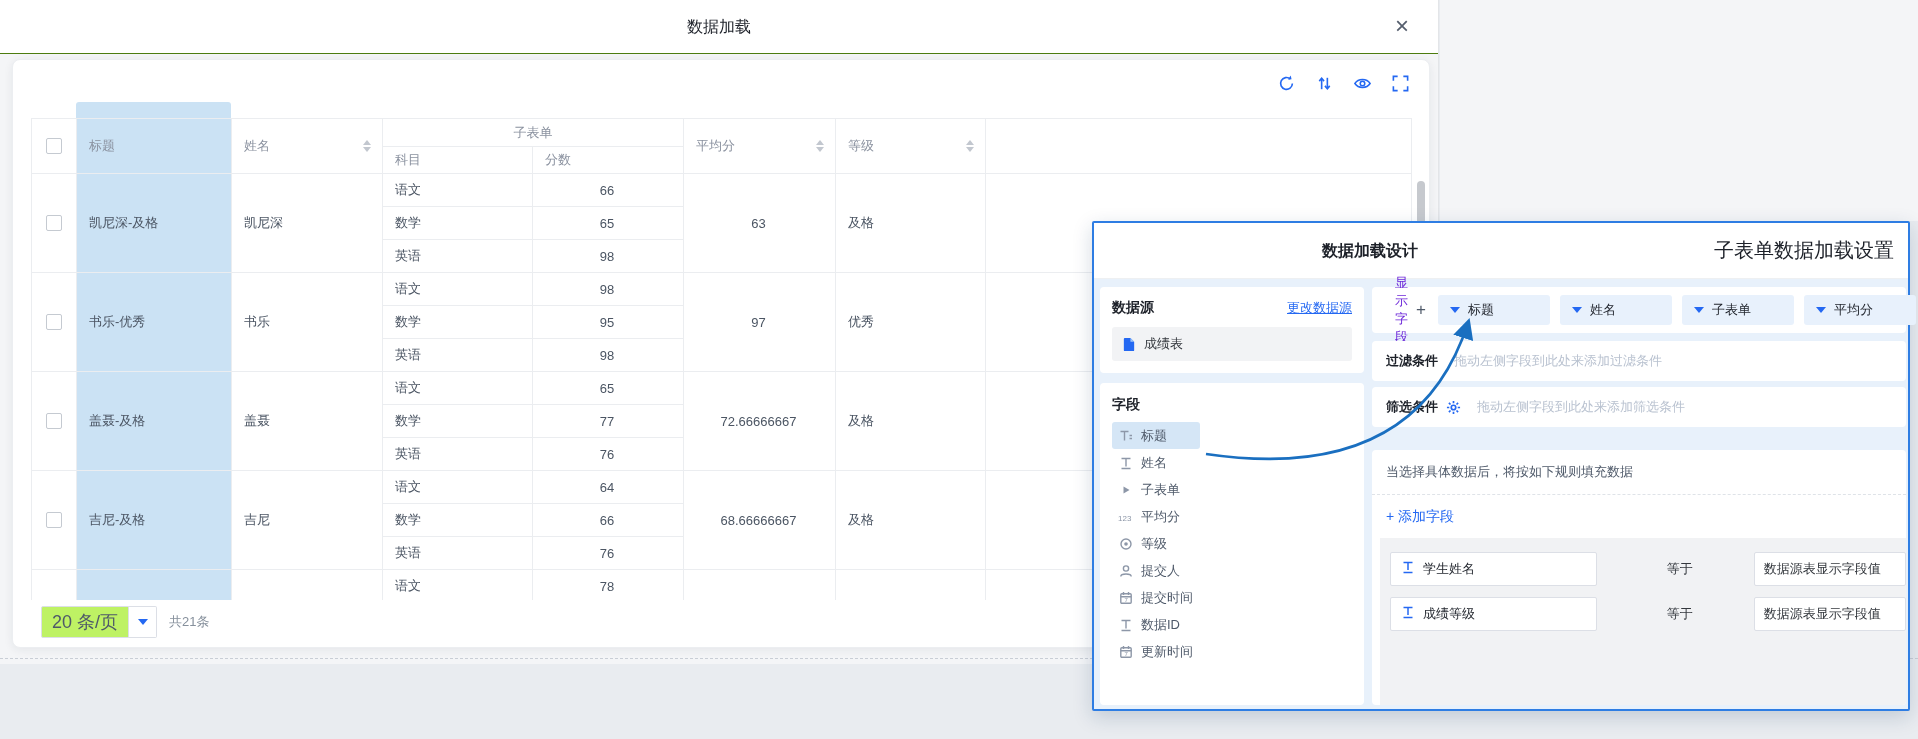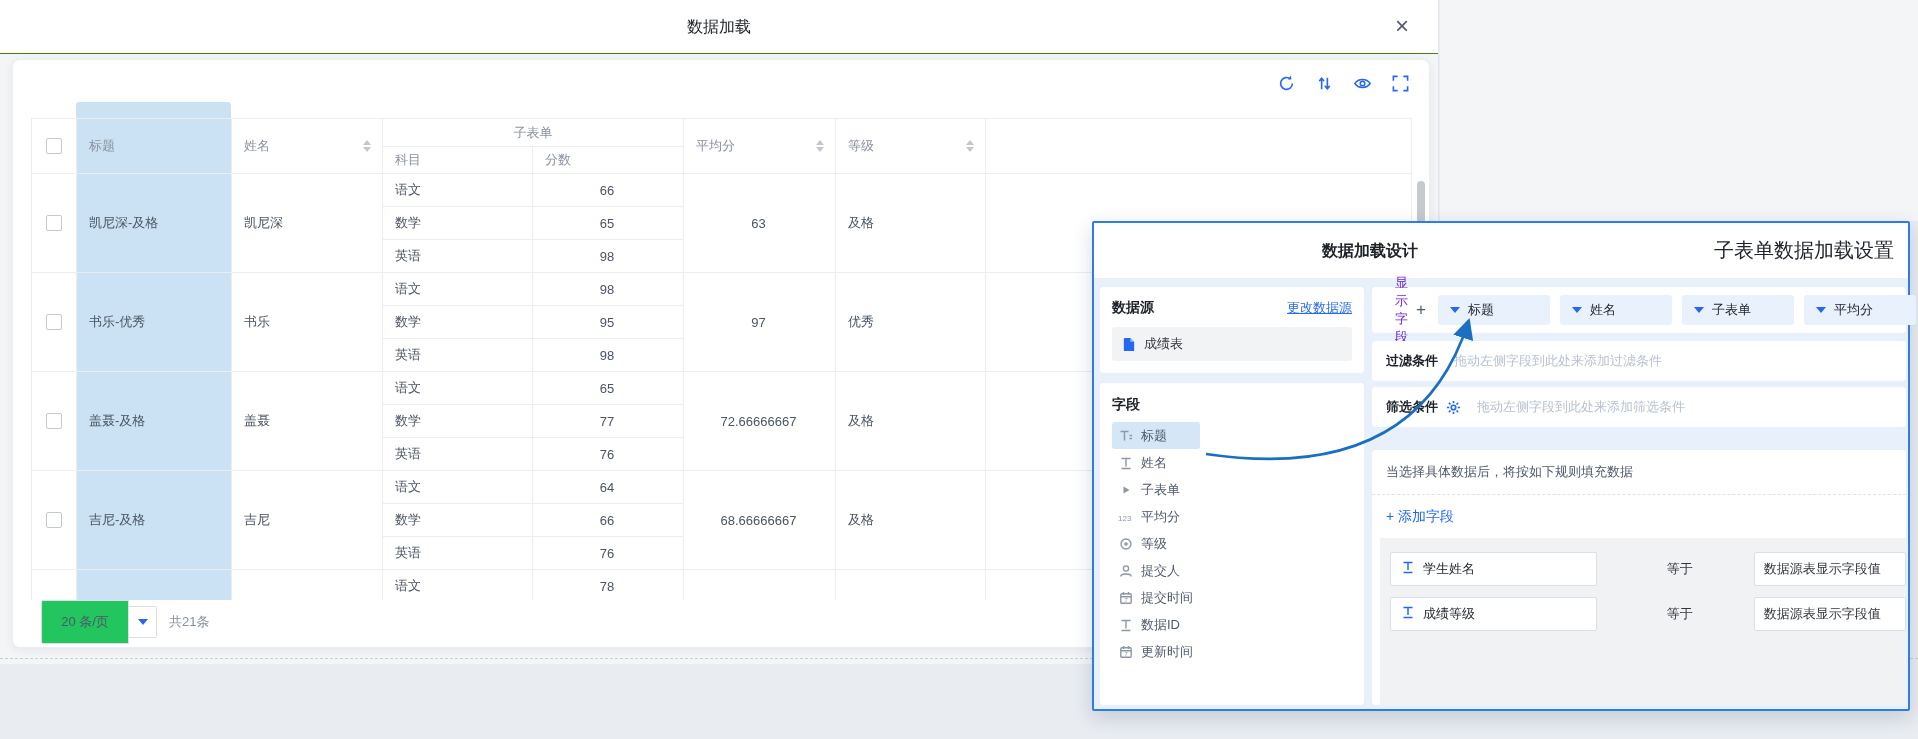--- a/index.html
+++ b/index.html
@@ -36,21 +36,21 @@
   .caret-sort { position:absolute; right:10px; top:50%; margin-top:-8px; width:10px; height:16px; }
   .caret-sort i { display:block; width:0; height:0; border-left:4px solid transparent; border-right:4px solid transparent; margin:2px auto; }
   .caret-sort .up { border-bottom:5px solid #c2c7cf; }
   .caret-sort .dn { border-top:5px solid #c2c7cf; }
   .checkbox { width:16px; height:16px; border:1px solid #c5cad1; border-radius:2px; background:#fff; margin:0 auto; cursor:pointer; }
   .cb-col { text-align:center; padding:0 !important; }
 
   .scroll-thumb { position:absolute; left:1404px; top:121px; width:8px; height:408px; background:#c6c9ce; border-radius:4px; }
 
   .pager { position:absolute; left:28px; top:546px; height:32px; display:flex; align-items:center; }
-  .psize { height:44px; width:88px; border:1px solid #dcdfe6; border-radius:2px 0 0 2px; display:flex; align-items:center; justify-content:center; font-size:13px; color:#4e5969; background:#22c55e; cursor:pointer; }
+  .psize { height:32px; width:88px; border:1px solid #dcdfe6; border-radius:2px 0 0 2px; display:flex; align-items:center; justify-content:center; font-size:18px; color:#4e5969; background:#bef264; cursor:pointer; }
   .parrow { height:32px; width:28px; border:1px solid #dcdfe6; border-left:none; border-radius:0 2px 2px 0; display:flex; align-items:center; justify-content:center; background:#fff; cursor:pointer; }
   .parrow i { width:0; height:0; border-left:5px solid transparent; border-right:5px solid transparent; border-top:6px solid #2468f2; }
   .ptotal { margin-left:12px; font-size:13px; color:#86909c; }
 
   
   .panel { position:absolute; left:1092px; top:221px; width:818px; height:490px; background:#e8f1fb; border:2px solid #2e7de3; border-radius:2px; box-shadow:0 6px 20px rgba(17,49,96,.18); z-index:10; }
   .phead { position:absolute; left:0; top:0; width:100%; height:56px; background:#fff; border-bottom:1px solid #eef0f2; }
   .phead-title { position:absolute; left:228px; top:0; line-height:56px; font-size:16px; font-weight:bold; color:#1d2129; }
   .ppage-title { position:absolute; right:14px; top:0; line-height:54px; font-size:20px; font-weight:500; color:#1d2129; }
 

